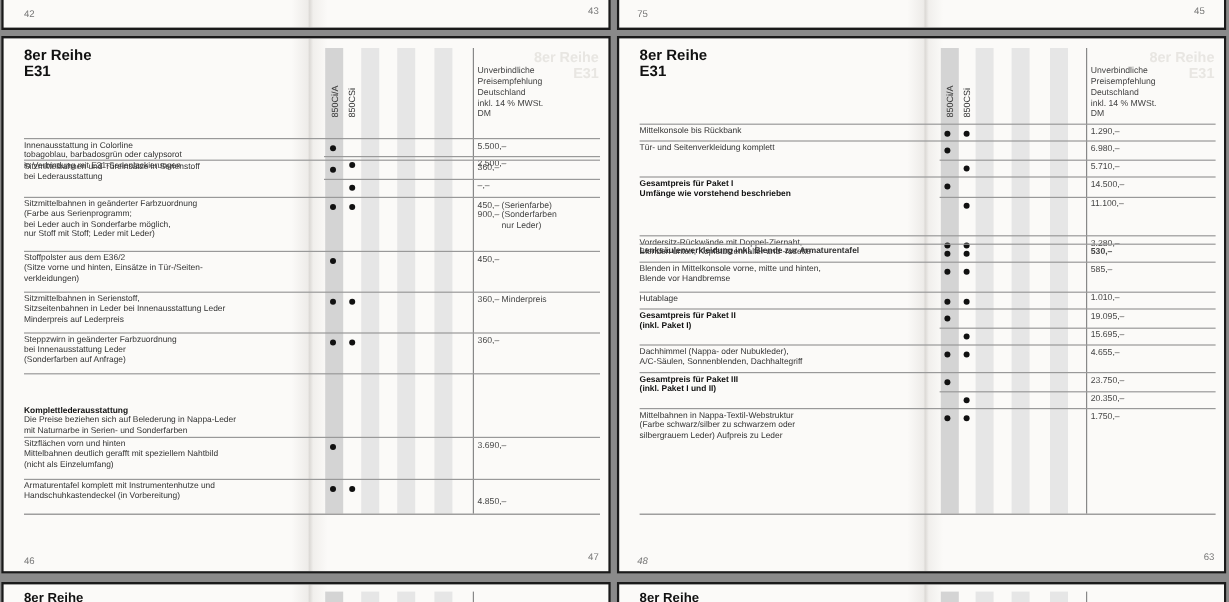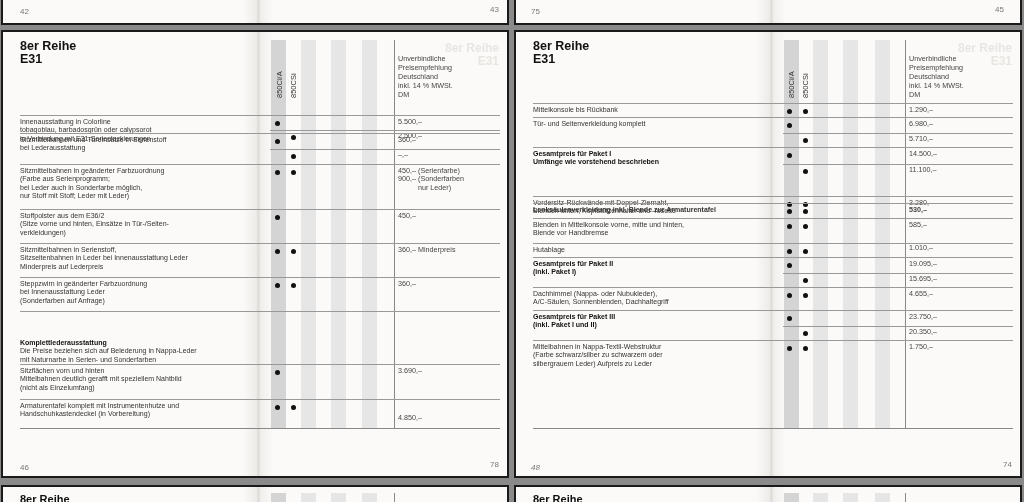--- a/index.html
+++ b/index.html
@@ -120,21 +120,21 @@
       <div class="row" style="top: 367px; width: 480px; height: 26px;">
         <div class="desc">Armaturentafel komplett mit Instrumentenhutze und
 Handschuhkastendeckel (in Vorbereitung)</div>
         <span class="dot" style="left: 255px; top: 5px;"></span>
         <span class="dot" style="left: 271px; top: 5px;"></span>
         <span class="price" style="left: 378px; top: 2px; margin-top: 12px;">4.850,–</span>
       </div>
     </div>
   <div class="baseline" style="left:17px;width:480px;top:396px;"></div>
   <span class="pn" style="left:17px;top:431px;">46</span>
-  <span class="pn" style="right:8px;top:428px;">78</span>
+  <span class="pn" style="right:8px;top:428px;">47</span>
 </div>
 
 <div class="spread" id="R" style="left:514px;top:30px;width:508px;height:448px;">
   <div class="gutter"></div>
   <div class="ghost"><span>8er Reihe</span><br><span>E31</span></div>
   <div class="title"><span>8er Reihe</span><br><span>E31</span></div>
   <div class="col dark" style="left:268px;height:388px;"></div>
   <div class="col" style="left:297px;height:388px;"></div>
   <div class="col" style="left:327px;height:388px;"></div>
   <div class="col" style="left:359px;height:388px;"></div>
@@ -225,21 +225,21 @@
         <div class="desc">Mittelbahnen in Nappa-Textil-Webstruktur
 (Farbe schwarz/silber zu schwarzem oder
 silbergrauem Leder) Aufpreis zu Leder</div>
         <span class="dot" style="left: 254px; top: 5px;"></span>
         <span class="dot" style="left: 270px; top: 5px;"></span>
         <span class="price" style="left: 376px; top: 2px;">1.750,–</span>
       </div>
     </div>
   <div class="baseline" style="left:17px;width:480px;top:396px;"></div>
   <span class="pn" style="left:15px;top:431px;font-style:italic;">48</span>
-  <span class="pn" style="right:8px;top:428px;">74</span>
+  <span class="pn" style="right:8px;top:428px;">63</span>
 </div>
 
 <div class="spread" style="left:1px;top:485px;width:508px;height:30px;">
   <div class="gutter"></div>
   <div class="title" style="top:6px;font-size:11px;">8er Reihe</div>
   <div class="col dark" style="left:268px;top:6px;height:20px;"></div>
   <div class="col" style="left:298px;top:6px;height:20px;"></div>
   <div class="col" style="left:328px;top:6px;height:20px;"></div>
   <div class="col" style="left:359px;top:6px;height:20px;"></div>
   <div class="vline" style="left:391px;top:6px;height:20px;"></div>

